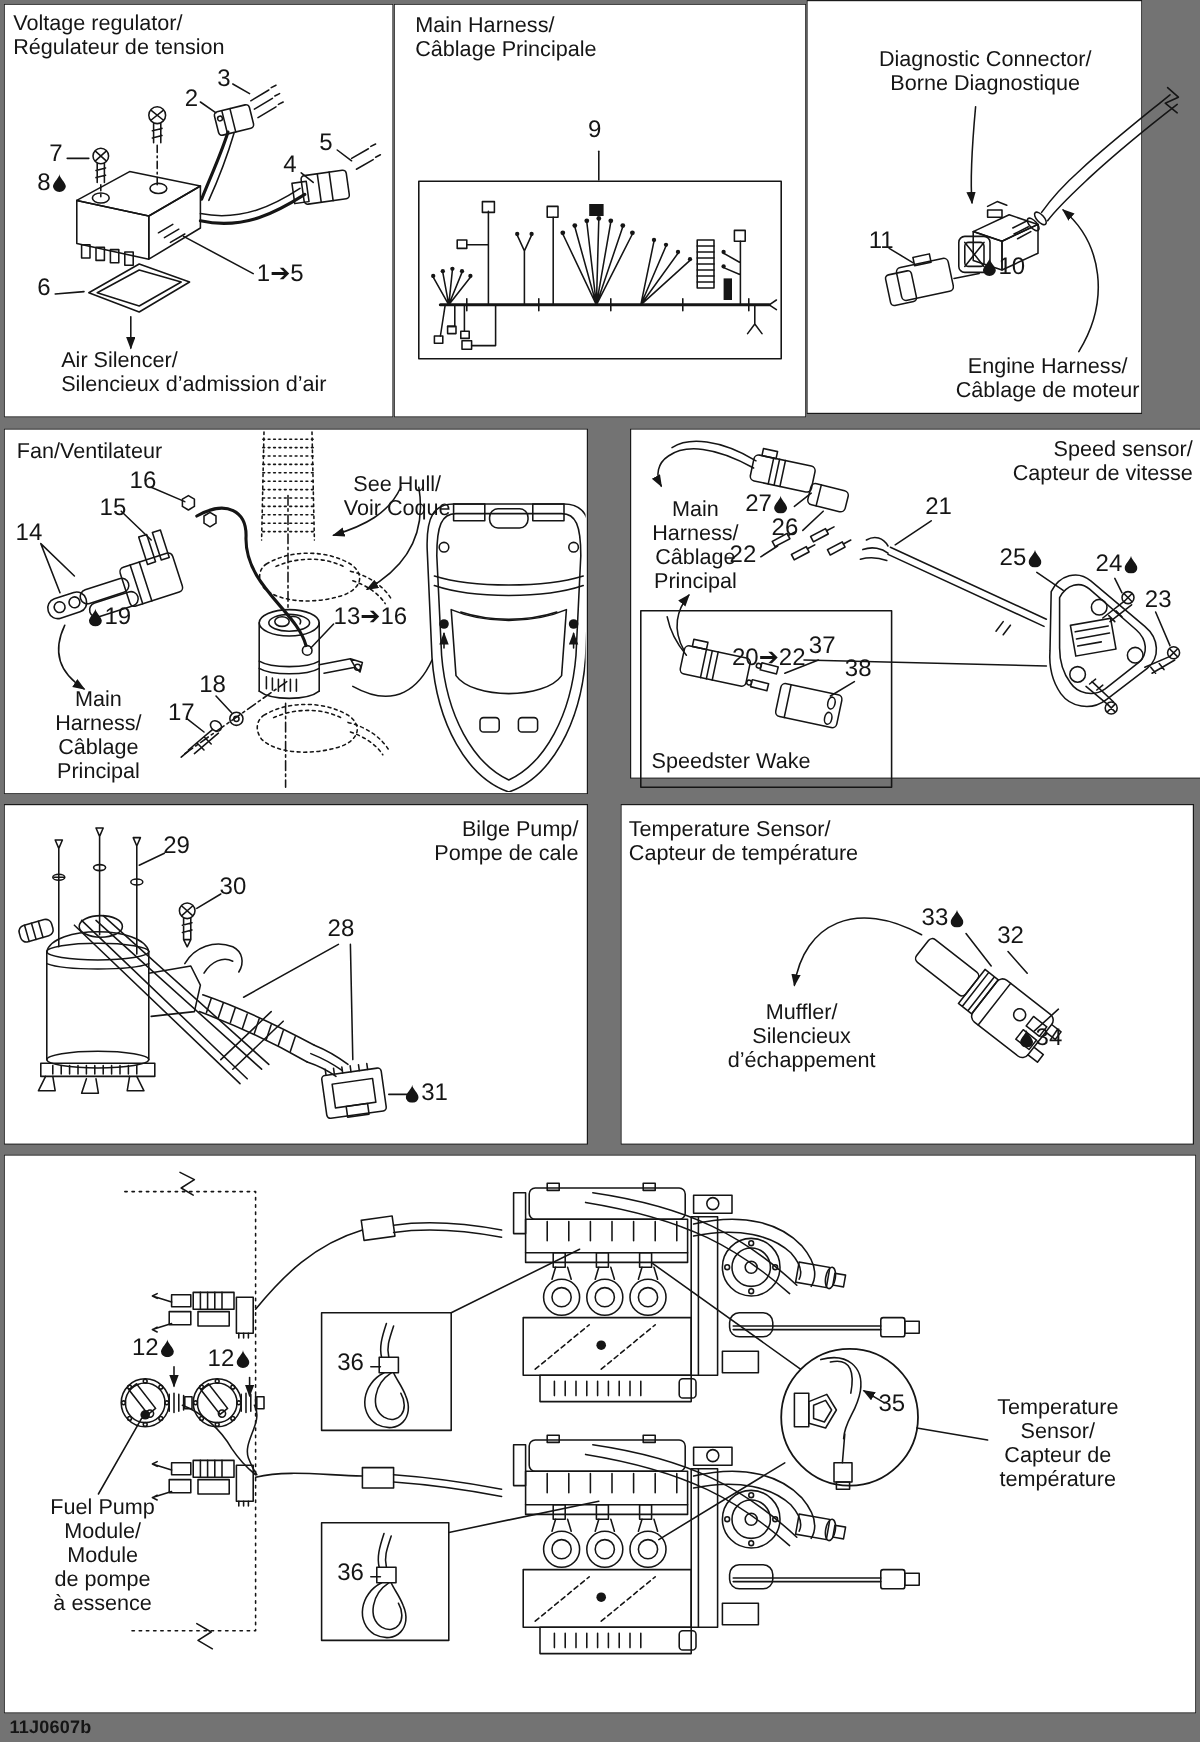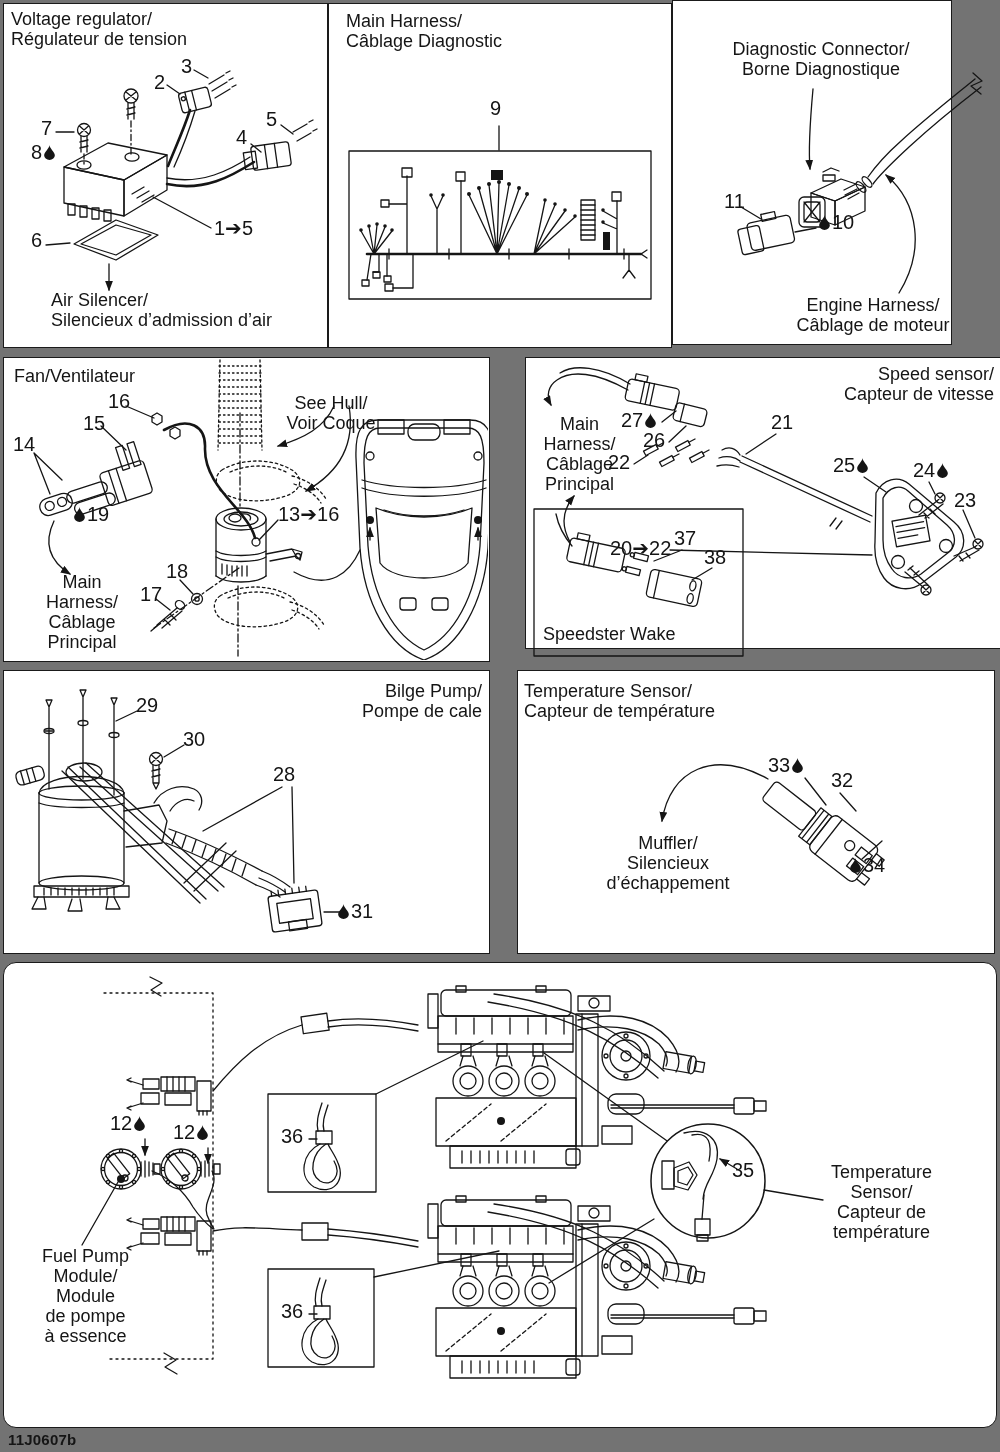--- a/index.html
+++ b/index.html
@@ -184,21 +184,21 @@
         <path class="ln" d="M288,250 V197 M288,215 L274,207 M288,225 L274,219"></path>
         <rect class="ln" x="283" y="188" width="9" height="9"></rect>
         <circle class="fil" cx="274" cy="206" r="1.8"></circle>
           <circle class="fil" cx="274" cy="218" r="1.8"></circle>
         <path class="ln" d="M312,250 L318,246 M312,250 L318,254 M300,250 V266 M300,266 L294,274 M300,266 L306,274"></path>
         <path class="ln" d="M60,245 V255 M120,245 V255 M180,245 V255 M240,245 V255 M295,245 V255"></path>
       </g>
     </svg>
     <div class="block" style="left:17px;top:7px;">
       <div>Main Harness/</div>
-      <div>Câblage Diagnostic</div>
+      <div>Câblage Principale</div>
     </div>
     <div class="lbl" style="left:161px;top:94px;">
         <span>9</span>
       </div>
   </div>
 
   <div class="panel" style="left:672px;top:0;width:280px;height:345px;">
     <svg width="322" height="342" viewBox="0 0 322 342">
       <defs>
           <marker id="md" markerWidth="9" markerHeight="8" refX="7" refY="3" orient="auto">
@@ -695,21 +695,21 @@
         </span>
         <span>34</span>
       </div>
     <div class="block tc" style="left:75px;top:162px;width:150px;">
       <div>Muffler/</div>
         <div>Silencieux</div>
         <div>d’échappement</div>
     </div>
   </div>
 
-  <div class="panel" style="left:3px;top:962px;width:994px;height:466px;border-radius:13px;">
+  <div class="panel" style="left:3px;top:962px;width:994px;height:466px;">
     <svg width="991" height="463" viewBox="0 0 991 463">
       <defs>
         <marker id="me" markerWidth="9" markerHeight="8" refX="7" refY="3" orient="auto">
             <path d="M0,0L8,3L0,6Z" fill="#151515"></path>
           </marker>
         <g id="engineArt">
           <rect class="ln" x="25" y="4" width="130" height="26" rx="5"></rect>
           <rect class="ln" x="40" y="0" width="10" height="6"></rect>
             <rect class="ln" x="120" y="0" width="10" height="6"></rect>
           <rect class="ln" x="12" y="8" width="10" height="34"></rect>

